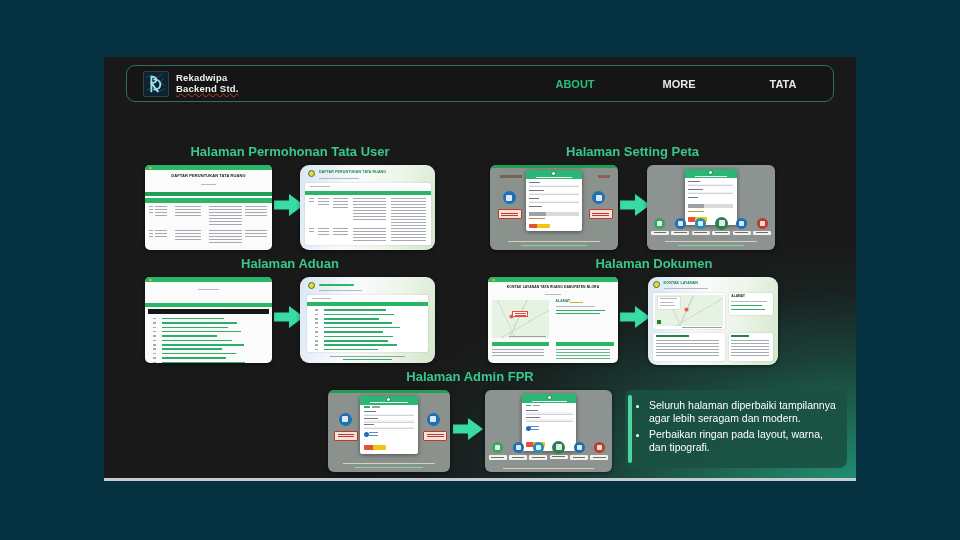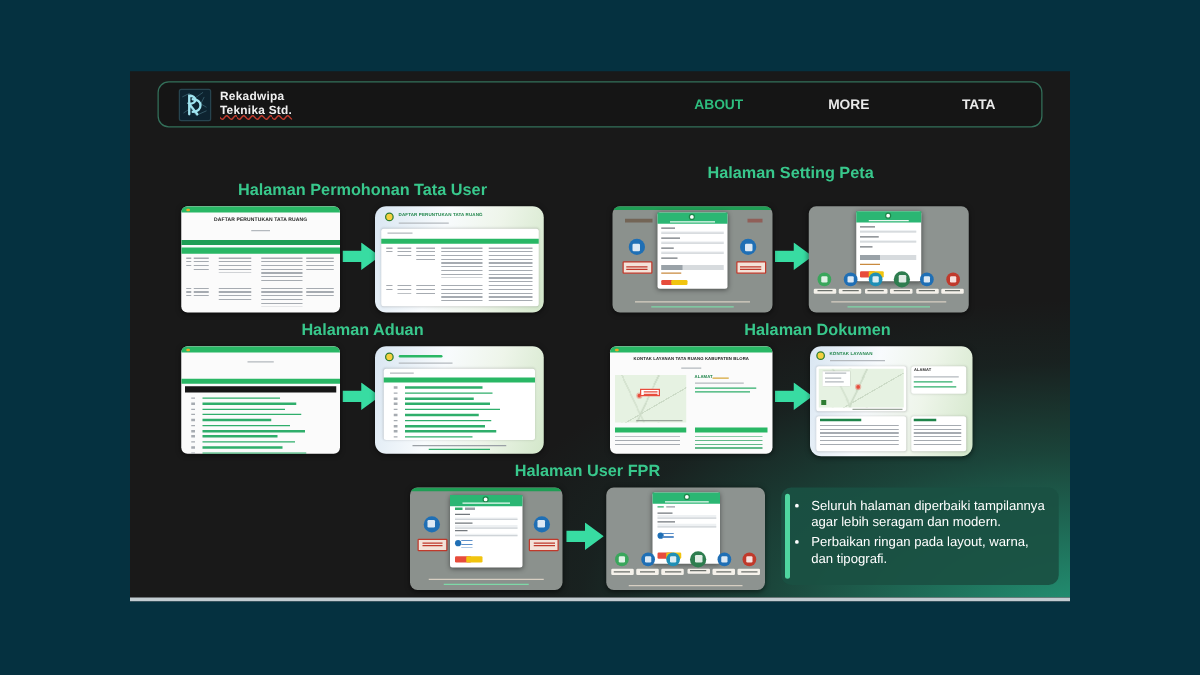--- a/index.html
+++ b/index.html
@@ -104,36 +104,36 @@
             <path d="M3 20 L9 16 L14 22 L23 18"></path>
             <path d="M21 6 L18 12 L23 15"></path>
         </g>
         <g stroke="#9fe3ef" stroke-width="2" fill="none" stroke-linecap="round">
           <path d="M8 21 L8 5 C15 5 15 12 8 12 L15 21"></path>
           <path d="M11 8 C20 8 20 19 11 19"></path>
         </g>
       </svg>
       <div class="brand-text">
         <span>Rekadwipa</span>
-        <span class="squiggle">Teknika Std.</span>
+        <span class="squiggle">Backend Std.</span>
       </div>
     </div>
     <nav class="nav-items">
       <a class="nav-item active">ABOUT</a>
       <a class="nav-item">MORE</a>
       <a class="nav-item">TATA</a>
     </nav>
   </div>
 
 
   <div class="sec-h" style="left:41px;top:87px;width:290px">Halaman Permohonan Tata User</div>
-  <div class="sec-h" style="left:386px;top:73px;width:285px">Halaman Setting Peta</div>
+  <div class="sec-h" style="left:386px;top:87px;width:285px">Halaman Setting Peta</div>
   <div class="sec-h" style="left:41px;top:199px;width:290px">Halaman Aduan</div>
   <div class="sec-h" style="left:405px;top:199px;width:290px">Halaman Dokumen</div>
-  <div class="sec-h" style="left:224px;top:312px;width:284px">Halaman User FPR</div>
+  <div class="sec-h" style="left:224px;top:312px;width:284px">Halaman Admin FPR</div>
 
   <svg class="arrow" style="left:170px;top:137px" viewBox="0 0 30 22">
       <path d="M0 6.5 H15 V0 L30 11 L15 22 V15.5 H0 Z"></path>
     </svg>
   <svg class="arrow" style="left:516px;top:137px" viewBox="0 0 30 22">
       <path d="M0 6.5 H15 V0 L30 11 L15 22 V15.5 H0 Z"></path>
     </svg>
   <svg class="arrow" style="left:170px;top:249px" viewBox="0 0 30 22">
       <path d="M0 6.5 H15 V0 L30 11 L15 22 V15.5 H0 Z"></path>
     </svg>

